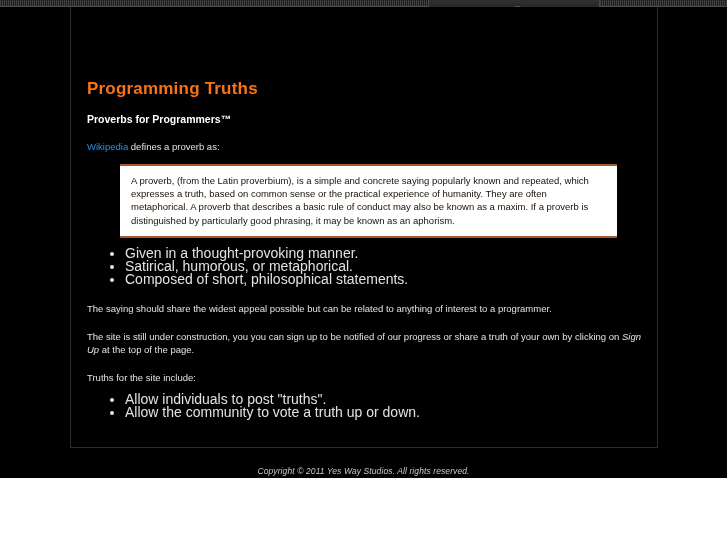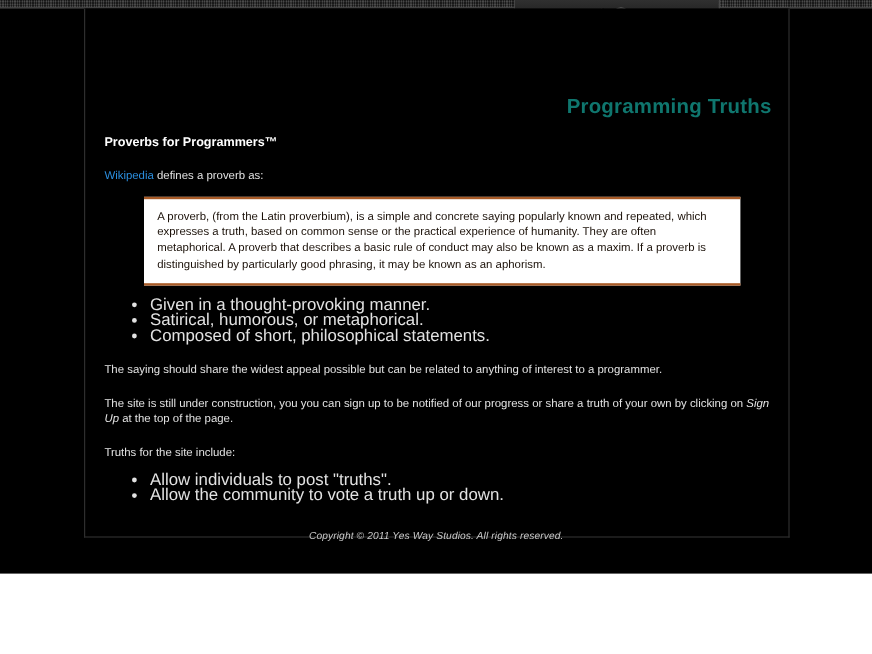--- a/index.html
+++ b/index.html
@@ -118,25 +118,24 @@
 
   .content-inner {
     position: absolute;
     left: 16px;
     top: 72px;
     width: 556px;
   }
 
   h1.page-title {
     margin: 0;
-    color: #0f766e;
+    color: #f97316;
     font-size: 17px;
     font-weight: bold;
     letter-spacing: 0.2px;
-    text-align: right;
   }
   h2.page-subtitle {
     margin: 14px 0 0 0;
     color: #ffffff;
     font-size: 10.5px;
     font-weight: bold;
   }
   p.body-text {
     margin: 15px 0 0 0;
     color: #e2e2e2;
@@ -184,21 +183,21 @@
     font-size: 11px;
     font-weight: bold;
   }
 
   .italic { font-style: italic; }
 
   
   .footer {
     position: absolute;
     left: 0;
-    top: 436px;
+    top: 460px;
     width: 727px;
     text-align: center;
   }
   .copyright {
     color: #c9c9c9;
     font-size: 8.5px;
     font-style: italic;
     letter-spacing: 0.1px;
   }
 </style>

